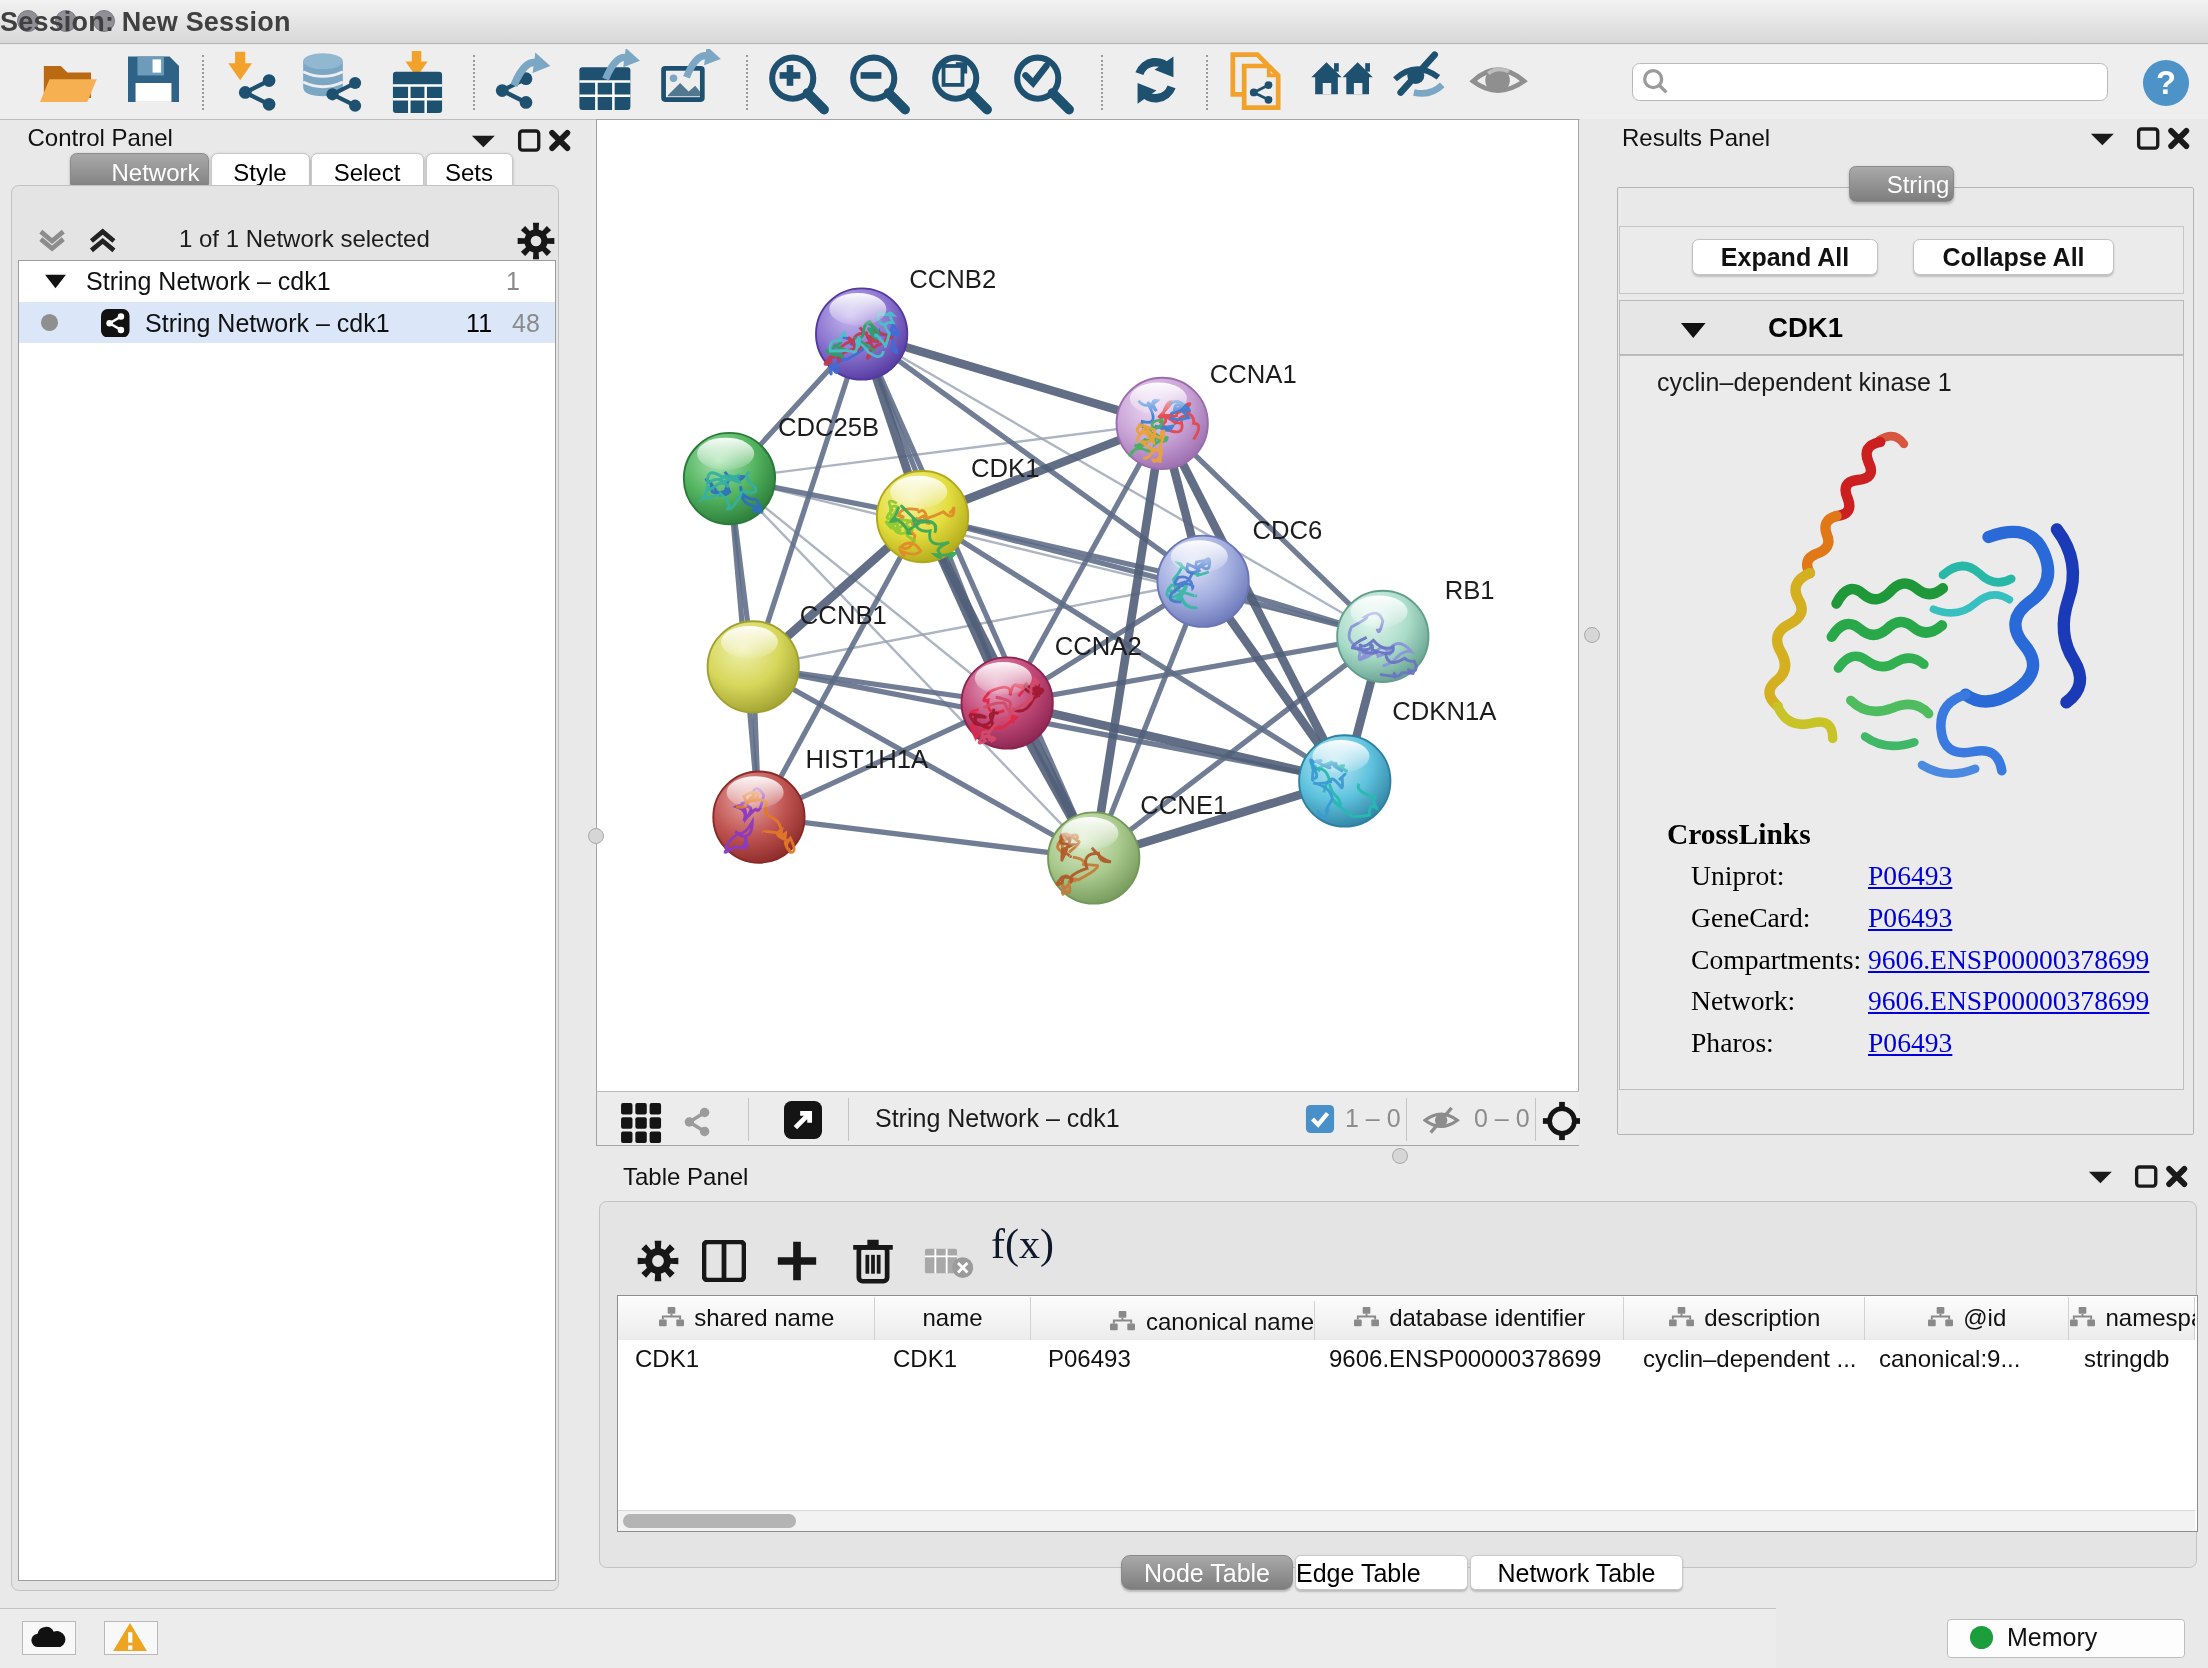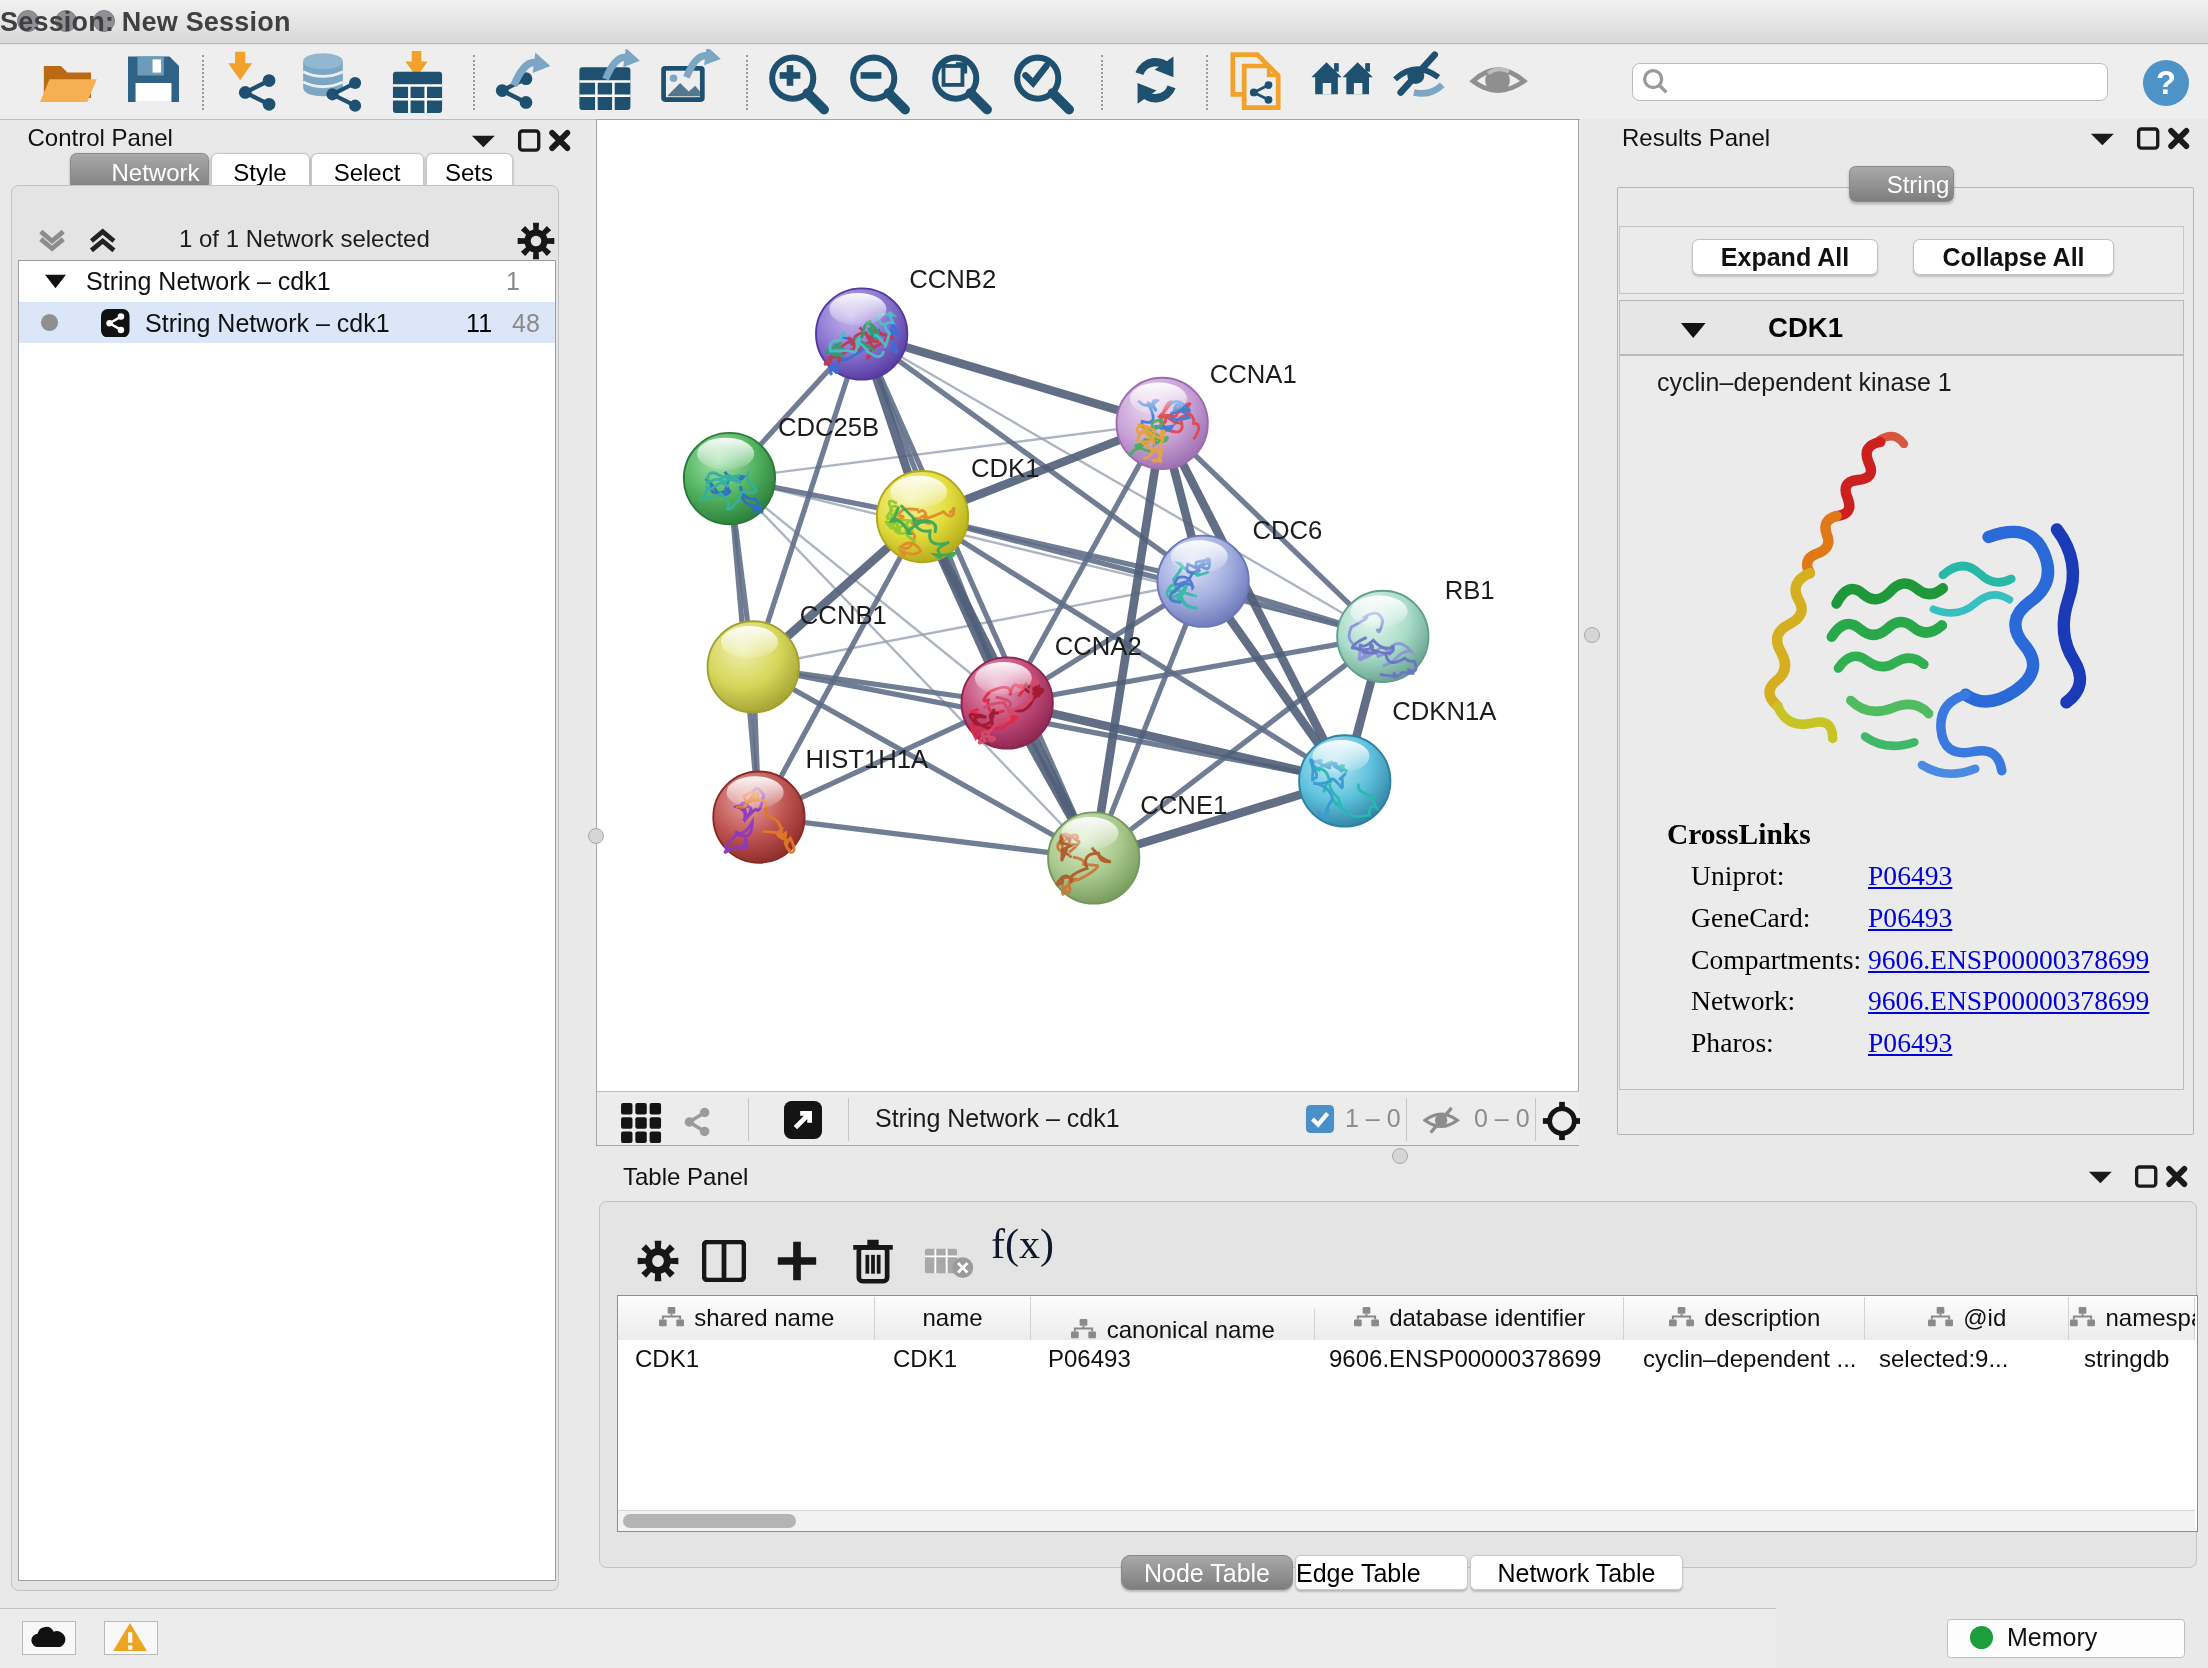--- a/index.html
+++ b/index.html
@@ -612,21 +612,21 @@
             <g fill="#8a8a8a">
               <rect x="10" y="2" width="8" height="7" rx="1"></rect>
               <rect x="1" y="15" width="8" height="7" rx="1"></rect>
               <rect x="19" y="15" width="8" height="7" rx="1"></rect>
             </g>
             <g stroke="#8a8a8a" stroke-width="2" fill="none">
               <path d="M 14 9 L 14 12 M 5 15 L 5 12 L 23 12 L 23 15"></path>
             </g>
           </svg>shared name</div>
         <div style="position:absolute;left:257px;top:0;width:156px;height:44px;border-right:1.9px solid #d2d2d2;text-align:center;font-size:24px;color:#111;line-height:42px;white-space:nowrap">name</div>
-        <div style="position:absolute;left:413px;top:12px;width:284px;height:44px;border-right:1.9px solid #d2d2d2;text-align:center;font-size:24px;color:#111;line-height:42px;white-space:nowrap"><svg width="27" height="25" viewBox="0 0 28 26" style="vertical-align:-3.8px;margin-right:9.5px">
+        <div style="position:absolute;left:413px;top:4px;width:284px;height:44px;border-right:1.9px solid #d2d2d2;text-align:right;font-size:24px;color:#111;line-height:42px;white-space:nowrap"><svg width="27" height="25" viewBox="0 0 28 26" style="vertical-align:-3.8px;margin-right:9.5px">
             <g fill="#8a8a8a">
               <rect x="10" y="2" width="8" height="7" rx="1"></rect>
               <rect x="1" y="15" width="8" height="7" rx="1"></rect>
               <rect x="19" y="15" width="8" height="7" rx="1"></rect>
             </g>
             <g stroke="#8a8a8a" stroke-width="2" fill="none">
               <path d="M 14 9 L 14 12 M 5 15 L 5 12 L 23 12 L 23 15"></path>
             </g>
           </svg>canonical name</div>
         <div style="position:absolute;left:697px;top:0;width:309px;height:44px;border-right:1.9px solid #d2d2d2;text-align:center;font-size:24px;color:#111;line-height:42px;white-space:nowrap"><svg width="27" height="25" viewBox="0 0 28 26" style="vertical-align:-3.8px;margin-right:9.5px">
@@ -669,21 +669,21 @@
               <path d="M 14 9 L 14 12 M 5 15 L 5 12 L 23 12 L 23 15"></path>
             </g>
           </svg>namespace</div>
       </div>
       <div class="abs" style="left:30px;top:188px;width:1577px;height:38px;background:#fff">
         <span style="position:absolute;left:17px;top:4.8px;font-size:24px;color:#111;white-space:nowrap">CDK1</span>
         <span style="position:absolute;left:275px;top:4.8px;font-size:24px;color:#111;white-space:nowrap">CDK1</span>
         <span style="position:absolute;left:430px;top:4.8px;font-size:24px;color:#111;white-space:nowrap">P06493</span>
         <span style="position:absolute;left:711px;top:4.8px;font-size:24px;color:#111;white-space:nowrap">9606.ENSP00000378699</span>
         <span style="position:absolute;left:1025px;top:4.8px;font-size:24px;color:#111;white-space:nowrap">cyclin–dependent ...</span>
-        <span style="position:absolute;left:1261px;top:4.8px;font-size:24px;color:#111;white-space:nowrap">selected:9...</span>
+        <span style="position:absolute;left:1261px;top:4.8px;font-size:24px;color:#111;white-space:nowrap">canonical:9...</span>
         <span style="position:absolute;left:1466px;top:4.8px;font-size:24px;color:#111;white-space:nowrap">stringdb</span>
       </div>
       <div class="abs" style="left:30px;top:358px;width:1577px;height:21px;background:#f2f2f2;border-top:1px solid #d8d8d8">
         <div style="position:absolute;left:4.8px;top:2.9px;width:173px;height:14.3px;background:#b4b4b4;border-radius:7.6px"></div>
       </div>
     </div>
     <div class="abs" style="left:1121px;top:1555px;width:172px;height:35px;background:linear-gradient(#a9a9a9,#7e7e7e);color:#fff;border:1px solid #8a8a8a;border-radius:9px;font-size:25px;text-align:center;line-height:34px;box-shadow:0 1.9px 1.9px rgba(0,0,0,0.2)">Node Table</div>
     <div class="abs" style="left:1295px;top:1555px;width:173px;height:35px;background:#fff;color:#000;border:1px solid #c8c8c8;border-radius:5.7px;font-size:25px;text-align:left;line-height:34px;box-shadow:0 1.9px 1.9px rgba(0,0,0,0.2)">Edge Table</div>
     <div class="abs" style="left:1470px;top:1555px;width:213px;height:35px;background:#fff;color:#000;border:1px solid #c8c8c8;border-radius:5.7px;font-size:25px;text-align:center;line-height:34px;box-shadow:0 1.9px 1.9px rgba(0,0,0,0.2)">Network Table</div>
     <div id="statusbar" class="abs">

